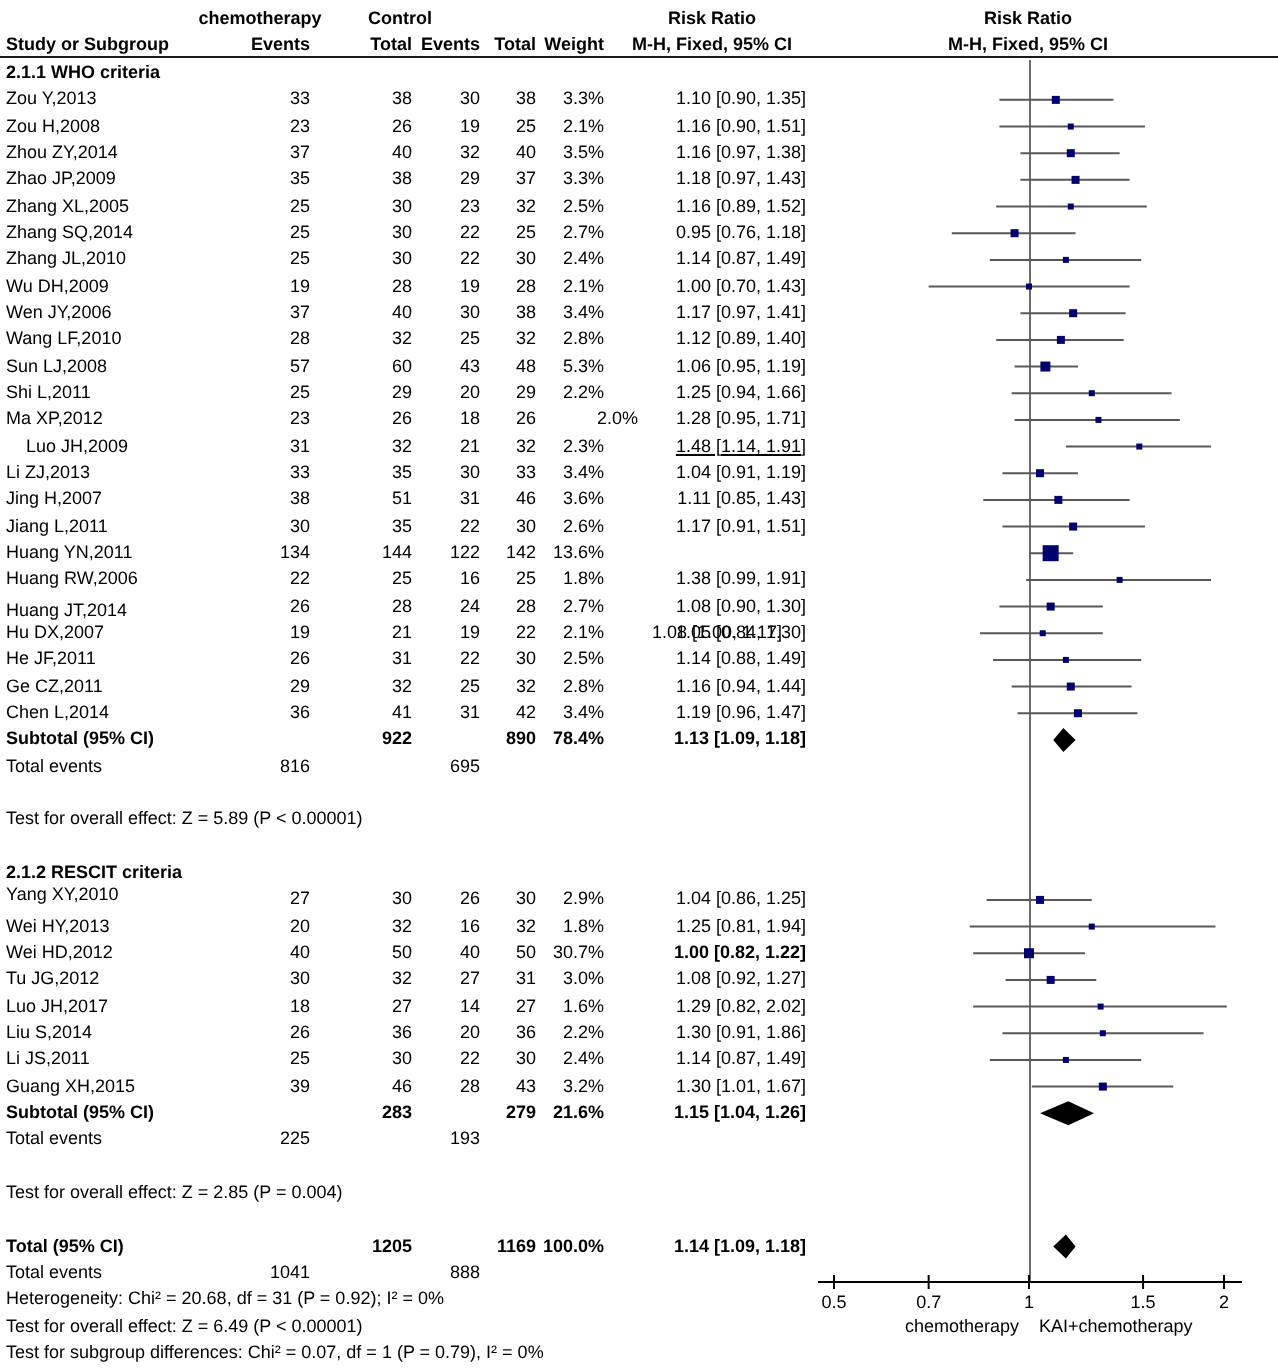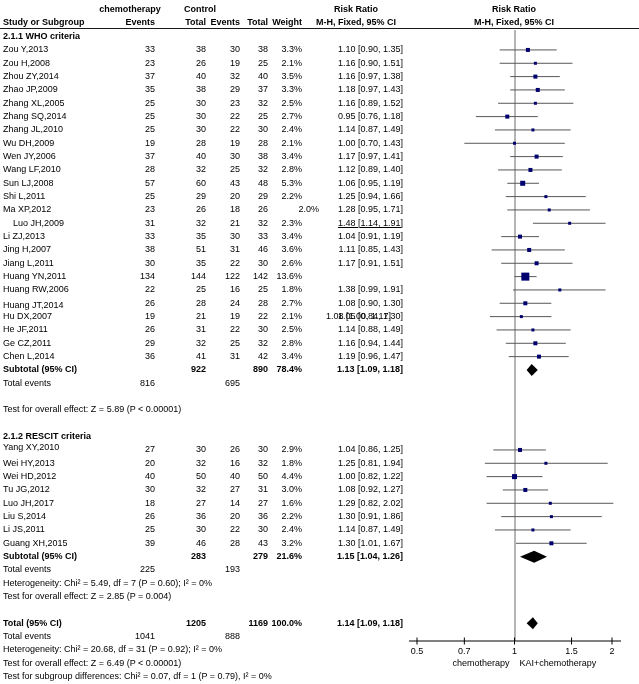--- a/index.html
+++ b/index.html
@@ -227,22 +227,22 @@
       <span class="cell ra" style="top: 456.688px; right: 433px;">32</span>
       <span class="cell ra" style="top: 456.688px; right: 399px;">16</span>
       <span class="cell ra" style="top: 456.688px; right: 371px;">32</span>
       <span class="cell ra" style="top: 456.688px; right: 337px;">1.8%</span>
       <span class="cell ra" style="top: 456.688px; right: 236px;">1.25 [0.81, 1.94]</span>
       <span class="cell" style="top: 470.022px; left: 3px;">Wei HD,2012</span>
       <span class="cell ra" style="top: 470.022px; right: 484px;">40</span>
       <span class="cell ra" style="top: 470.022px; right: 433px;">50</span>
       <span class="cell ra" style="top: 470.022px; right: 399px;">40</span>
       <span class="cell ra" style="top: 470.022px; right: 371px;">50</span>
-      <span class="cell ra" style="top: 470.022px; right: 337px;">4.4%</span>
-      <span class="cell ra" style="top: 470.022px; right: 236px;">1.00 [0.82, 1.22]</span>
+      <span class="cell ra" style="top: 470.022px; right: 337px;">30.7%</span>
+      <span class="cell ra" style="top: 470.022px; right: 236px; font-weight: bold;">1.00 [0.82, 1.22]</span>
       <span class="cell" style="top: 483.356px; left: 3px;">Tu JG,2012</span>
       <span class="cell ra" style="top: 483.356px; right: 484px;">30</span>
       <span class="cell ra" style="top: 483.356px; right: 433px;">32</span>
       <span class="cell ra" style="top: 483.356px; right: 399px;">27</span>
       <span class="cell ra" style="top: 483.356px; right: 371px;">31</span>
       <span class="cell ra" style="top: 483.356px; right: 337px;">3.0%</span>
       <span class="cell ra" style="top: 483.356px; right: 236px;">1.08 [0.92, 1.27]</span>
       <span class="cell" style="top: 496.69px; left: 3px;">Luo JH,2017</span>
       <span class="cell ra" style="top: 496.69px; right: 484px;">18</span>
       <span class="cell ra" style="top: 496.69px; right: 433px;">27</span>
@@ -272,21 +272,20 @@
       <span class="cell ra" style="top: 536.692px; right: 337px;">3.2%</span>
       <span class="cell ra" style="top: 536.692px; right: 236px;">1.30 [1.01, 1.67]</span>
       <span class="cell b" style="top: 550.026px; left: 3px;">Subtotal (95% CI)</span>
       <span class="cell b ra" style="top: 550.026px; right: 433px;">283</span>
       <span class="cell b ra" style="top: 550.026px; right: 371px;">279</span>
       <span class="cell b ra" style="top: 550.026px; right: 337px; text-align: center;">21.6%</span>
       <span class="cell b ra" style="top: 550.026px; right: 236px;">1.15 [1.04, 1.26]</span>
       <span class="cell" style="top: 563.36px; left: 3px;">Total events</span>
       <span class="cell ra" style="top: 563.36px; right: 484px;">225</span>
       <span class="cell ra" style="top: 563.36px; right: 399px;">193</span>
-      <span class="cell" style="top: 576.694px; left: 3px;">Heterogeneity: Chi² = 5.49, df = 7 (P = 0.60); I² = 0%</span>
       <span class="cell" style="top: 590.028px; left: 3px;">Test for overall effect: Z = 2.85 (P = 0.004)</span>
       <span class="cell b" style="top: 616.696px; left: 3px;">Total (95% CI)</span>
       <span class="cell b ra" style="top: 616.696px; right: 433px;">1205</span>
       <span class="cell b ra" style="top: 616.696px; right: 371px;">1169</span>
       <span class="cell b ra" style="top: 616.696px; right: 337px;">100.0%</span>
       <span class="cell b ra" style="top: 616.696px; right: 236px;">1.14 [1.09, 1.18]</span>
       <span class="cell" style="top: 630.03px; left: 3px;">Total events</span>
       <span class="cell ra" style="top: 630.03px; right: 484px;">1041</span>
       <span class="cell ra" style="top: 630.03px; right: 399px;">888</span>
       <span class="cell" style="top: 643.364px; left: 3px;">Heterogeneity: Chi² = 20.68, df = 31 (P = 0.92); I² = 0%</span>

